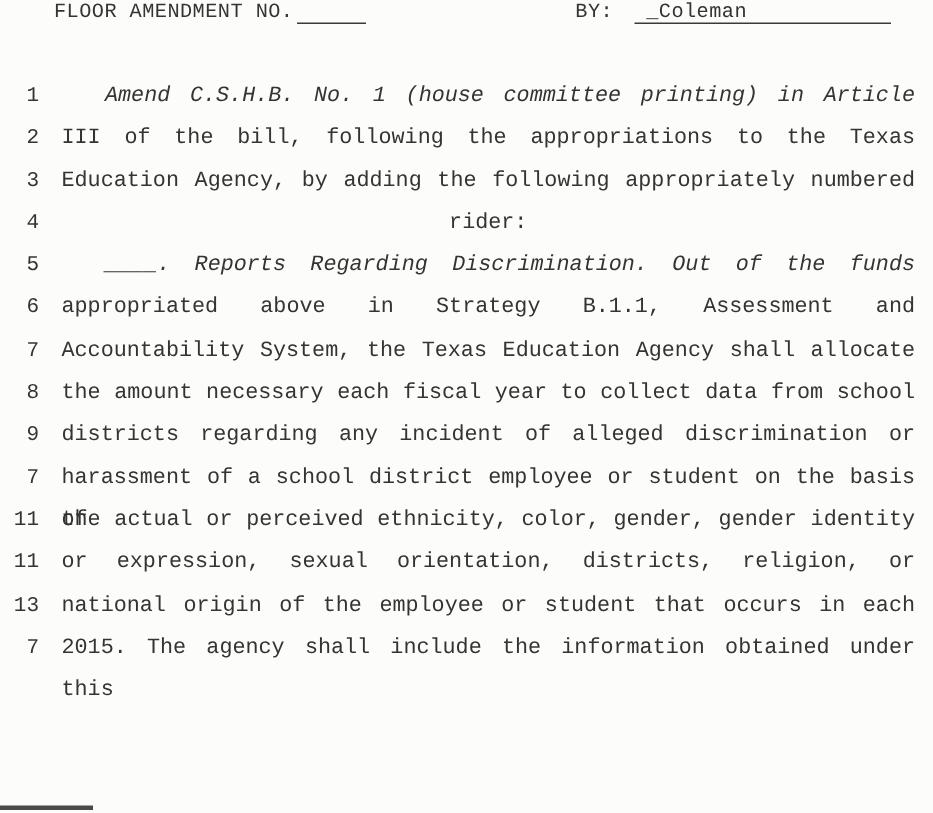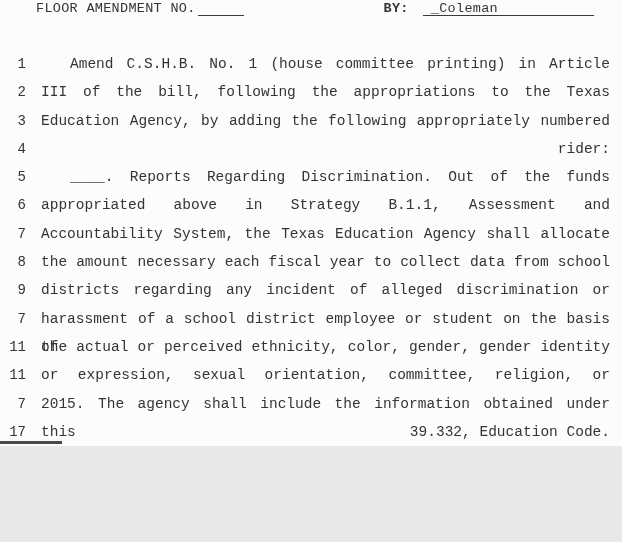--- a/index.html
+++ b/index.html
@@ -1,40 +1,40 @@
 <!DOCTYPE html>
 <html><head>
 <meta charset="utf-8">
 <style>
   html,body { margin:0; padding:0; }
   body { background:#e8e8e6; }
   .page {
     position:relative;
-    width:622px; height:446px;
+    width:622px; height:542px;
     margin:0 auto;
     background:#fcfcfa;
     color:#343434;
     font-family:"Liberation Mono","DejaVu Sans Mono",monospace;
     overflow:hidden;
     box-sizing:border-box;
   }
   .header {
     position:absolute; top:1px; left:36px; right:28px;
     display:flex; justify-content:space-between;
     font-size:13.5px; letter-spacing:0.3px;
     white-space:nowrap;
   }
   .header .seg { display:flex; align-items:flex-end; }
   .blank {
     display:inline-block;
     border-bottom:1.6px solid #3a3a3a;
     height:13px;
   }
   .blank.amendment-no { width:46px; margin-left:2px; }
-  .by-label { margin-right:14px;font-weight:bold; }
+  .by-label { margin-right:14px; }
   .author-wrap {
     display:inline-block;
     border-bottom:1.6px solid #3a3a3a;
     height:13px;
     padding:0 96px 1px 8px;
   }
   .body {
     position:absolute; top:50px; left:4px; right:12px;
   }
   .line {
@@ -46,28 +46,28 @@
   }
   .num {
     flex:none; width:22px;
     text-align:right;
     font-size:14px;
   }
   .text {
     flex:1;
     margin-left:15px;
     white-space:nowrap;
-    text-align:right;
+    text-align:center;
   }
   .text.justify {
     white-space:normal;
     text-align:justify;
     text-align-last:justify;
   }
-  .text.indent { text-indent:29px; }
+  .text.indent { text-indent:29px;font-style:italic; }
   .bottom-mark {
     position:absolute; left:0; bottom:2px;
     width:62px; height:3px;
     background:#4a4a4a;
   }
 </style>
 </head>
 <body>
 
 <div class="page">
@@ -136,31 +136,31 @@
       <span class="text justify">harassment of a school district employee or student on the basis of</span>
     </div>
 
     <div class="line">
       <span class="num">11</span>
       <span class="text justify">the actual or perceived ethnicity, color, gender, gender identity</span>
     </div>
 
     <div class="line">
       <span class="num">11</span>
-      <span class="text justify">or expression, sexual orientation, committee, religion, or</span>
+      <span class="text justify">or expression, sexual orientation, districts, religion, or</span>
     </div>
 
+    <div class="line">
+      <span class="num">13</span>
+      <span class="text justify">national origin of the employee or student that occurs in each</span>
+    </div>
 
 
     <div class="line">
       <span class="num">7</span>
       <span class="text justify">2015.  The agency shall include the information obtained under this</span>
     </div>
 
 
-    <div class="line">
-      <span class="num">17</span>
-      <span class="text">39.332, Education Code.</span>
-    </div>
   </div>
 
   <div class="bottom-mark"></div>
 </div>
 
 </body></html>

